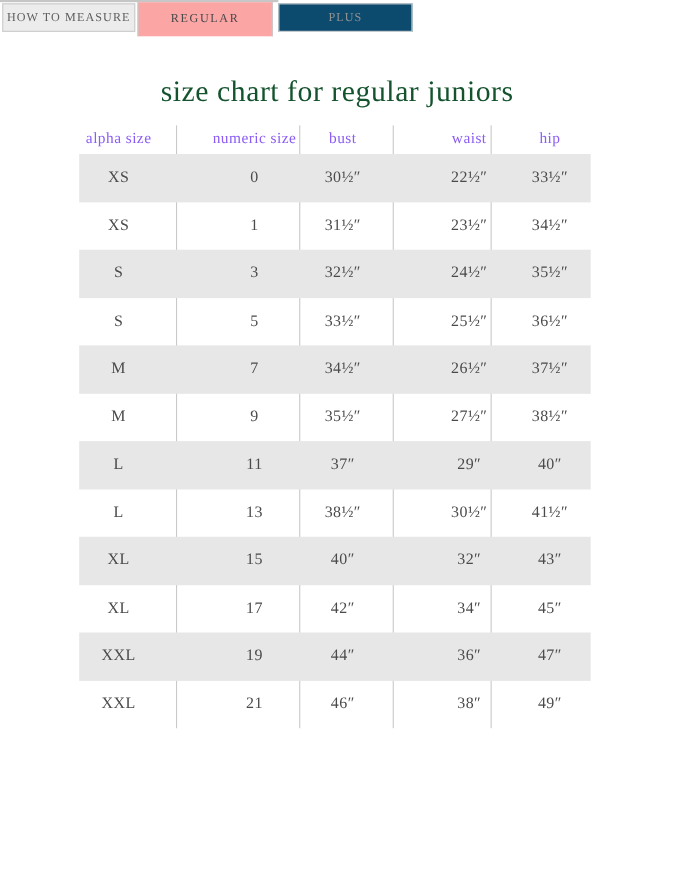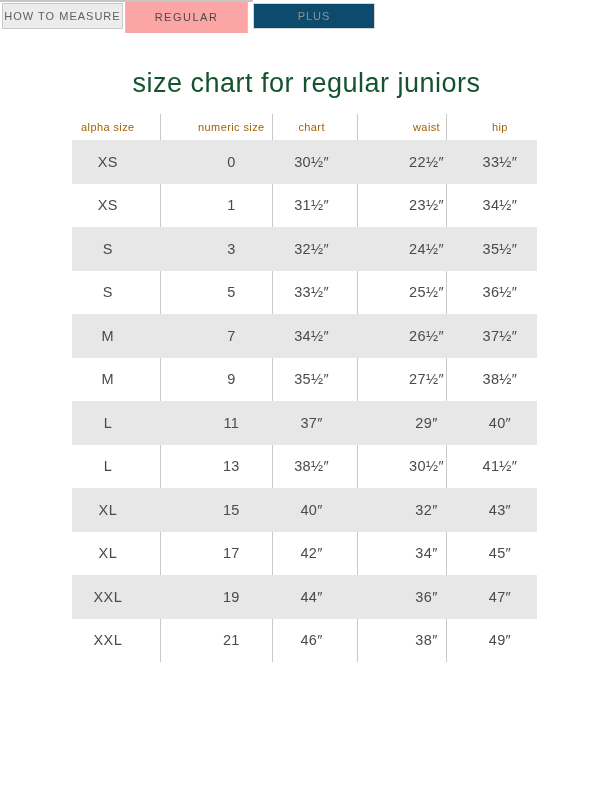--- a/index.html
+++ b/index.html
@@ -1,20 +1,20 @@
 <!DOCTYPE html>
 <html><head>
 <meta charset="utf-8">
 <style>
   html,body{margin:0;padding:0;background:#fff;}
   .page{
     position:relative;
     width:613px;height:796px;
     background:#ffffff;
-    font-family:Liberation Sans, sans-serif;
+    font-family:Liberation Serif, serif;
     color:#4a4a4a;
     overflow:hidden;
   }
 
   
   .tab-topline{
     position:absolute;left:0;top:0;width:253px;height:2px;
     background:#c6c6c6;
   }
   .tab{
@@ -57,21 +57,21 @@
     position:absolute;top:0;bottom:0;width:1px;background:#c9c9c9;
   }
   .vl-1{left:88px;}
   .vl-2{left:200px;}
   .vl-3{left:285px;}
   .vl-4{left:374px;}
   .hrow{
     display:flex;height:26px;align-items:center;
   }
   .hrow .cell{
-    font-size:11px;color:#a16207;letter-spacing:0.4px;
+    font-size:14px;color:#8b5cf6;letter-spacing:0.4px;
   }
   .row{
     position:relative;
     display:flex;height:43.5px;align-items:center;
   }
   .row.shaded{background:#e7e7e7;}
   .cell{
     text-align:center;
     font-size:14.5px;letter-spacing:0.4px;color:#4a4a4a;
     overflow:hidden;white-space:nowrap;
@@ -99,21 +99,21 @@
 
   <div class="size-table">
     <div class="vline vl-1"></div>
     <div class="vline vl-2"></div>
     <div class="vline vl-3"></div>
     <div class="vline vl-4"></div>
 
     <div class="hrow">
         <div class="cell c0">alpha size</div>
         <div class="cell c1">numeric size</div>
-        <div class="cell c2">chart</div>
+        <div class="cell c2">bust</div>
         <div class="cell c3">waist</div>
         <div class="cell c4">hip</div>
       </div>
     <div>
         <div class="row shaded">
           <div class="cell c0">XS</div>
           <div class="cell c1">0</div>
           <div class="cell c2">30½″</div>
           <div class="cell c3">22½″</div>
           <div class="cell c4">33½″</div>

